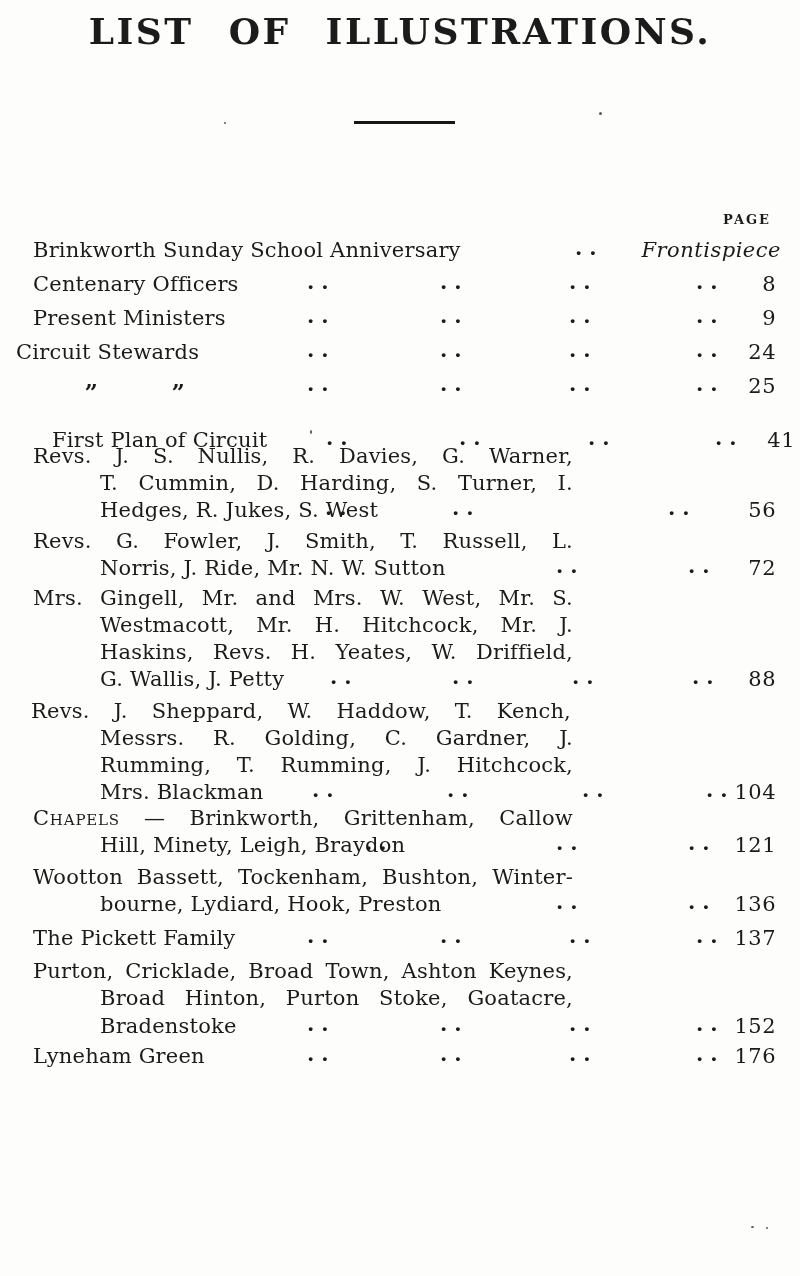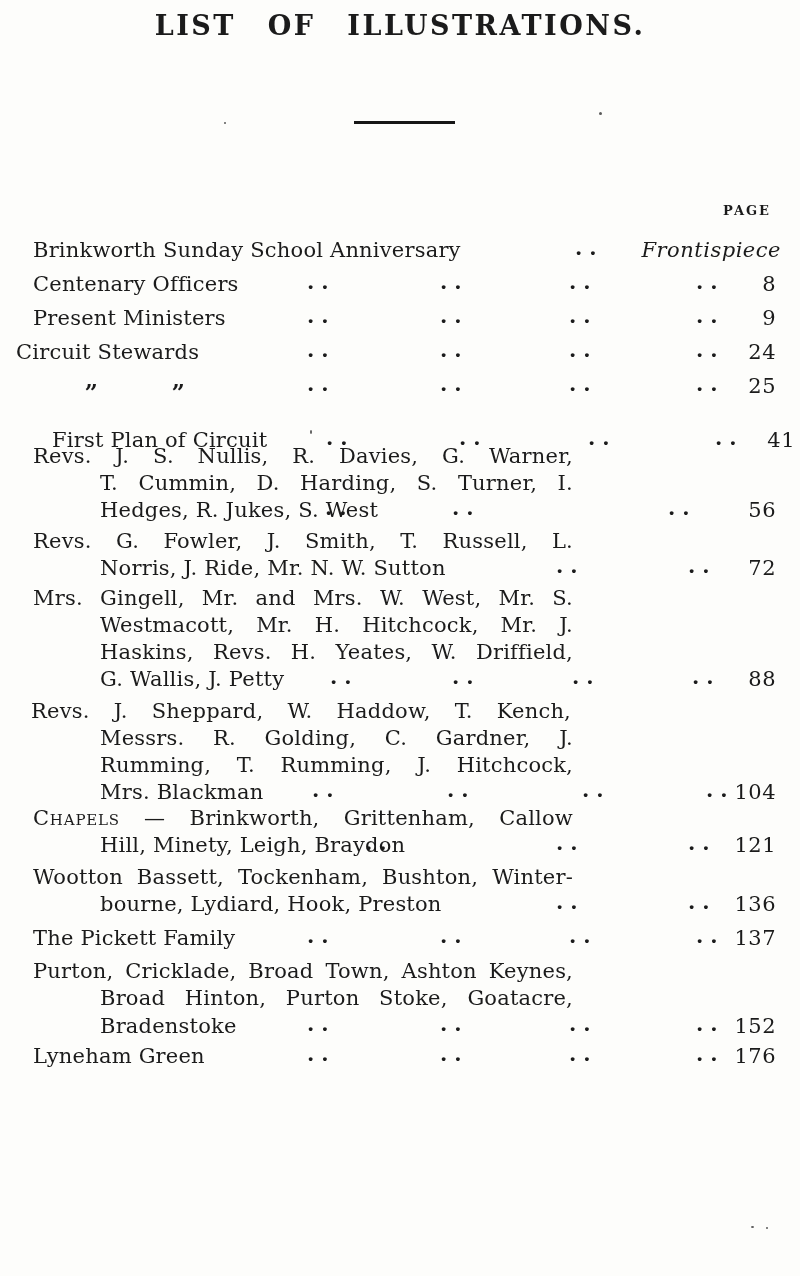--- a/index.html
+++ b/index.html
@@ -9,35 +9,35 @@
     height: 1276px;
     background: #fdfdfb;
     font-family: "DejaVu Serif", "Liberation Serif", serif;
     color: #1b1b1b;
     overflow: hidden;
   }
   .title {
     position: absolute;
     top: 10px; left: 0; right: 0;
     text-align: center;
-    font-size: 27px;
+    font-size: 36px;
     font-weight: bold;
     letter-spacing: 2.5px;
     word-spacing: 20px;
     white-space: nowrap;
   }
   .divider {
     position: absolute;
     top: 121px; left: 354px;
     width: 101px; height: 3px;
     background: #161616;
   }
   .pagehdr {
     position: absolute;
-    top: 203px; right: 29px;
+    top: 212px; right: 29px;
     font-size: 13px;
     font-weight: bold;
     letter-spacing: 2px;
   }
   .line {
     position: absolute;
     left: 0; width: 100%; height: 27px;
     font-size: 21px;
     line-height: 24px;
   }

